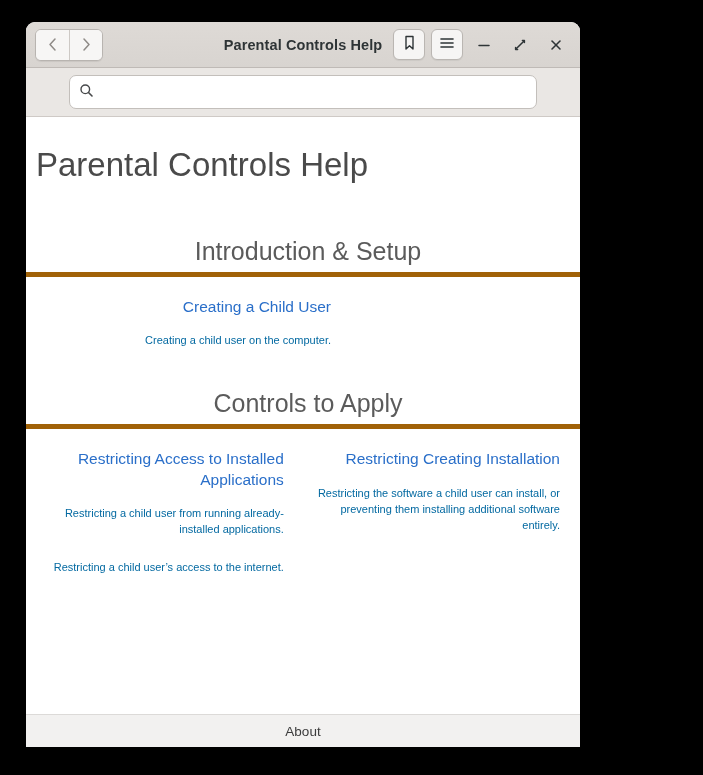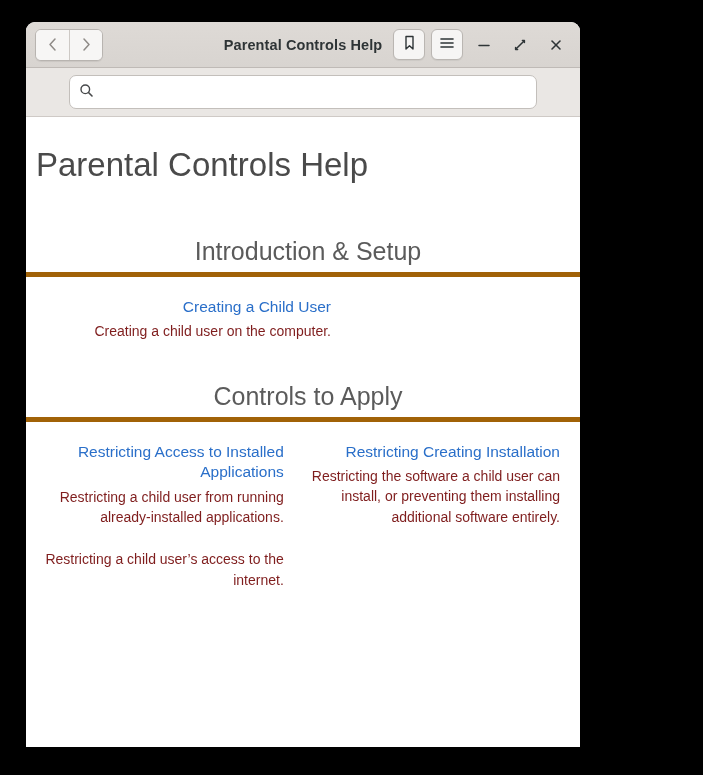--- a/index.html
+++ b/index.html
@@ -176,24 +176,24 @@
 
   .entry-link {
     display: block;
     font-size: 15.5px;
     color: #2a6fc9;
     text-decoration: none;
     line-height: 1.33;
     cursor: pointer;
   }
   .entry-desc {
-    font-size: 14px;
-    color: #7f1d1d;
+    font-size: 11px;
+    color: #0369a1;
     line-height: 1.45;
-    margin-top: 4px;
+    margin-top: 16px;
   }
   .entry-desc i { font-style: italic; }
 
   
   #footer {
     flex: 0 0 33px;
     background: #f2f1f0;
     border-top: 1px solid #dcdad8;
     display: flex;
     align-items: center;
@@ -340,14 +340,17 @@
             <div class="entry-desc">
               <span>Restricting the software a child user can install, or preventing them installing additional software entirely.</span>
             </div>
           </div>
         </div>
       </div>
     </div>
 
   </div>
 
+  <div id="footer">
+    <a id="about-link">About</a>
+  </div>
 
 </div>
 
 </body></html>

